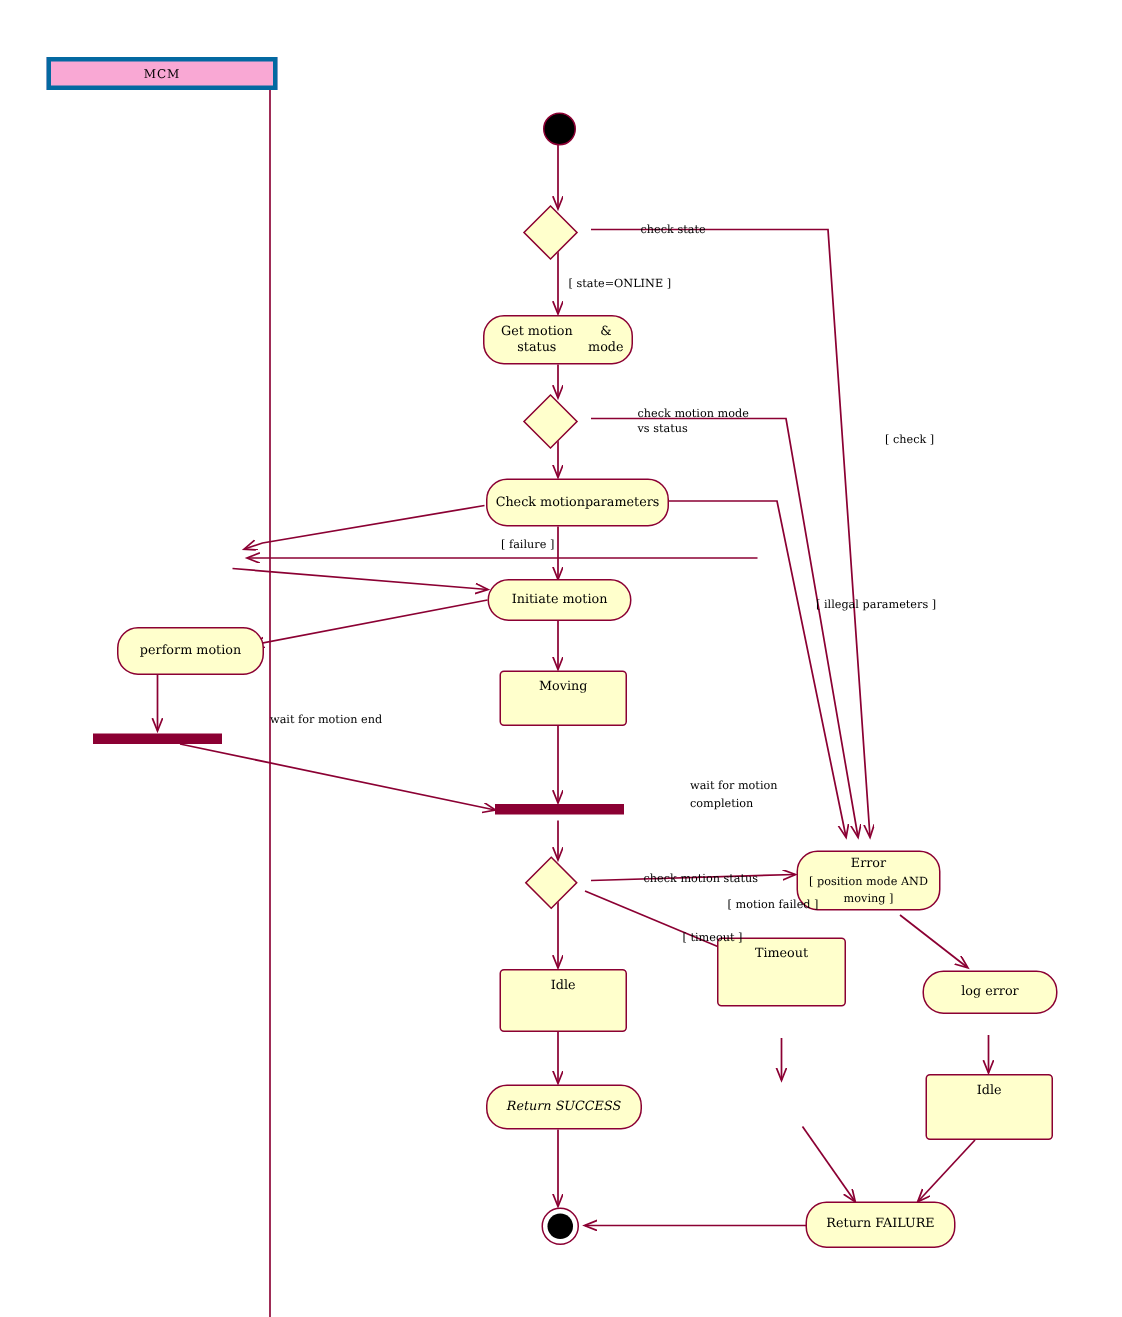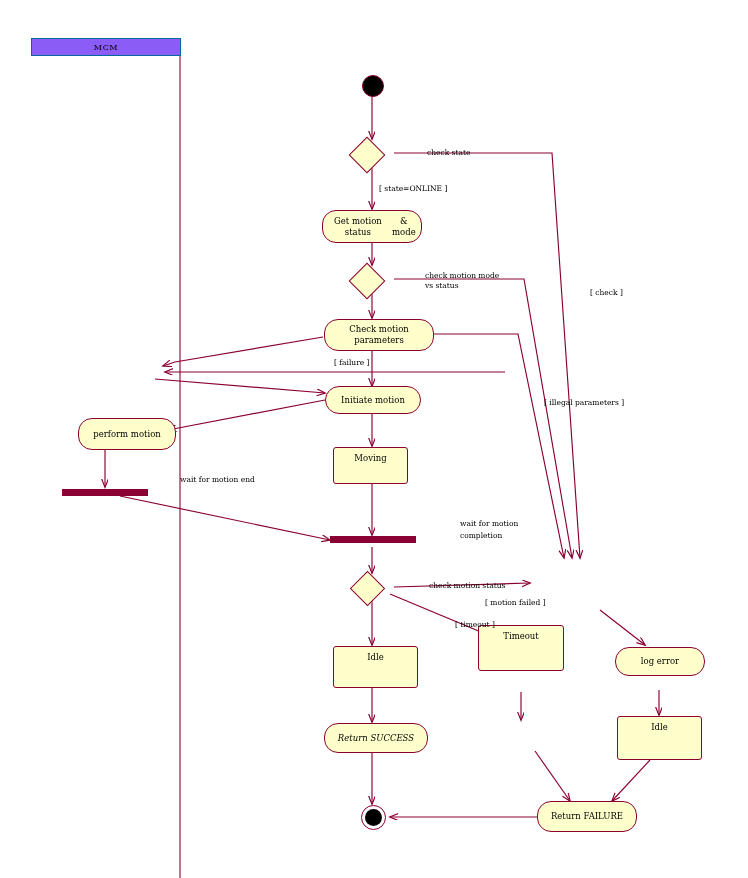--- a/index.html
+++ b/index.html
@@ -1,21 +1,21 @@
 <!DOCTYPE html>
 <html><head>
 <meta charset="utf-8">
 <style>
   html,body{margin:0;padding:0;background:#ffffff;}
   body{width:748px;height:878px;overflow:hidden;
        font-family:"DejaVu Serif","Liberation Serif",serif;}
   #stage{position:relative;width:748px;height:878px;}
   #wires{position:absolute;left:0;top:0;width:748px;height:878px;}
 
-  .lane-header{position:absolute;background:#8b5cf6;border:1px solid #0369a1;
+  .lane-header{position:absolute;background:#f9a8d4;border:3px solid #0369a1;
     display:flex;align-items:center;justify-content:center;
     font-size:8px;color:#000;letter-spacing:.6px;}
 
   .node{position:absolute;box-sizing:border-box;background:#ffffcc;
     border:1.2px solid #8b0033;display:flex;align-items:center;
     justify-content:center;text-align:center;color:#000;font-size:8.5px;
     line-height:11px;padding:1px 3px;}
   .rounded{border-radius:14px;}
   .rect{border-radius:3px;}
   .node .sub{display:block;font-size:8.5px;}
@@ -116,43 +116,47 @@
 
   <div class="diamond" style="left:354px;top:142px;width:24px;height:24px;"></div>
 
   <div class="node rounded" style="left:322px;top:210px;width:100px;height:33px;flex-direction:row;">
     <span>Get motion status</span>
     <span class="sub">&amp; mode</span>
   </div>
 
   <div class="diamond" style="left:354px;top:268px;width:24px;height:24px;"></div>
 
-  <div class="node rounded" style="left:324px;top:319px;width:110px;height:32px;flex-direction:column;">
+  <div class="node rounded" style="left:324px;top:319px;width:122px;height:32px;flex-direction:row;">
     <span>Check motion</span>
     <span class="sub">parameters</span>
   </div>
 
 
   <div class="node rounded" style="left:325px;top:386px;width:96px;height:28px;">
     <span>Initiate motion</span>
   </div>
 
   <div class="node rounded" style="left:58px;top:418px;width:98px;height:32px;margin-left:20px;">
     <span>perform motion</span>
   </div>
 
-  <div class="node rect" style="left:333px;top:447px;width:75px;height:37px;align-items:flex-start;padding-top:5px;">
+  <div class="node rect" style="left:333px;top:447px;width:85px;height:37px;align-items:flex-start;padding-top:5px;">
     <span>Moving</span>
   </div>
 
   <div class="bar" style="left:62px;top:489px;width:86px;height:7px;"></div>
   <div class="bar" style="left:330px;top:536px;width:86px;height:7px;"></div>
 
   <div class="diamond" style="left:355px;top:576px;width:23px;height:23px;"></div>
 
+  <div class="node rounded" style="left:531px;top:567px;width:96px;height:40px;flex-direction:column;">
+    <span>Error</span>
+    <span class="sub" style="font-size:7.5px;">[ position mode AND moving ]</span>
+  </div>
 
   <div class="node rect" style="left:333px;top:646px;width:85px;height:42px;align-items:flex-start;padding-top:5px;">
     <span>Idle</span>
   </div>
 
   <div class="node rect" style="left:478px;top:625px;width:86px;height:46px;align-items:flex-start;padding-top:5px;">
     <span>Timeout</span>
   </div>
 
   <div class="node rounded" style="left:615px;top:647px;width:90px;height:29px;">

